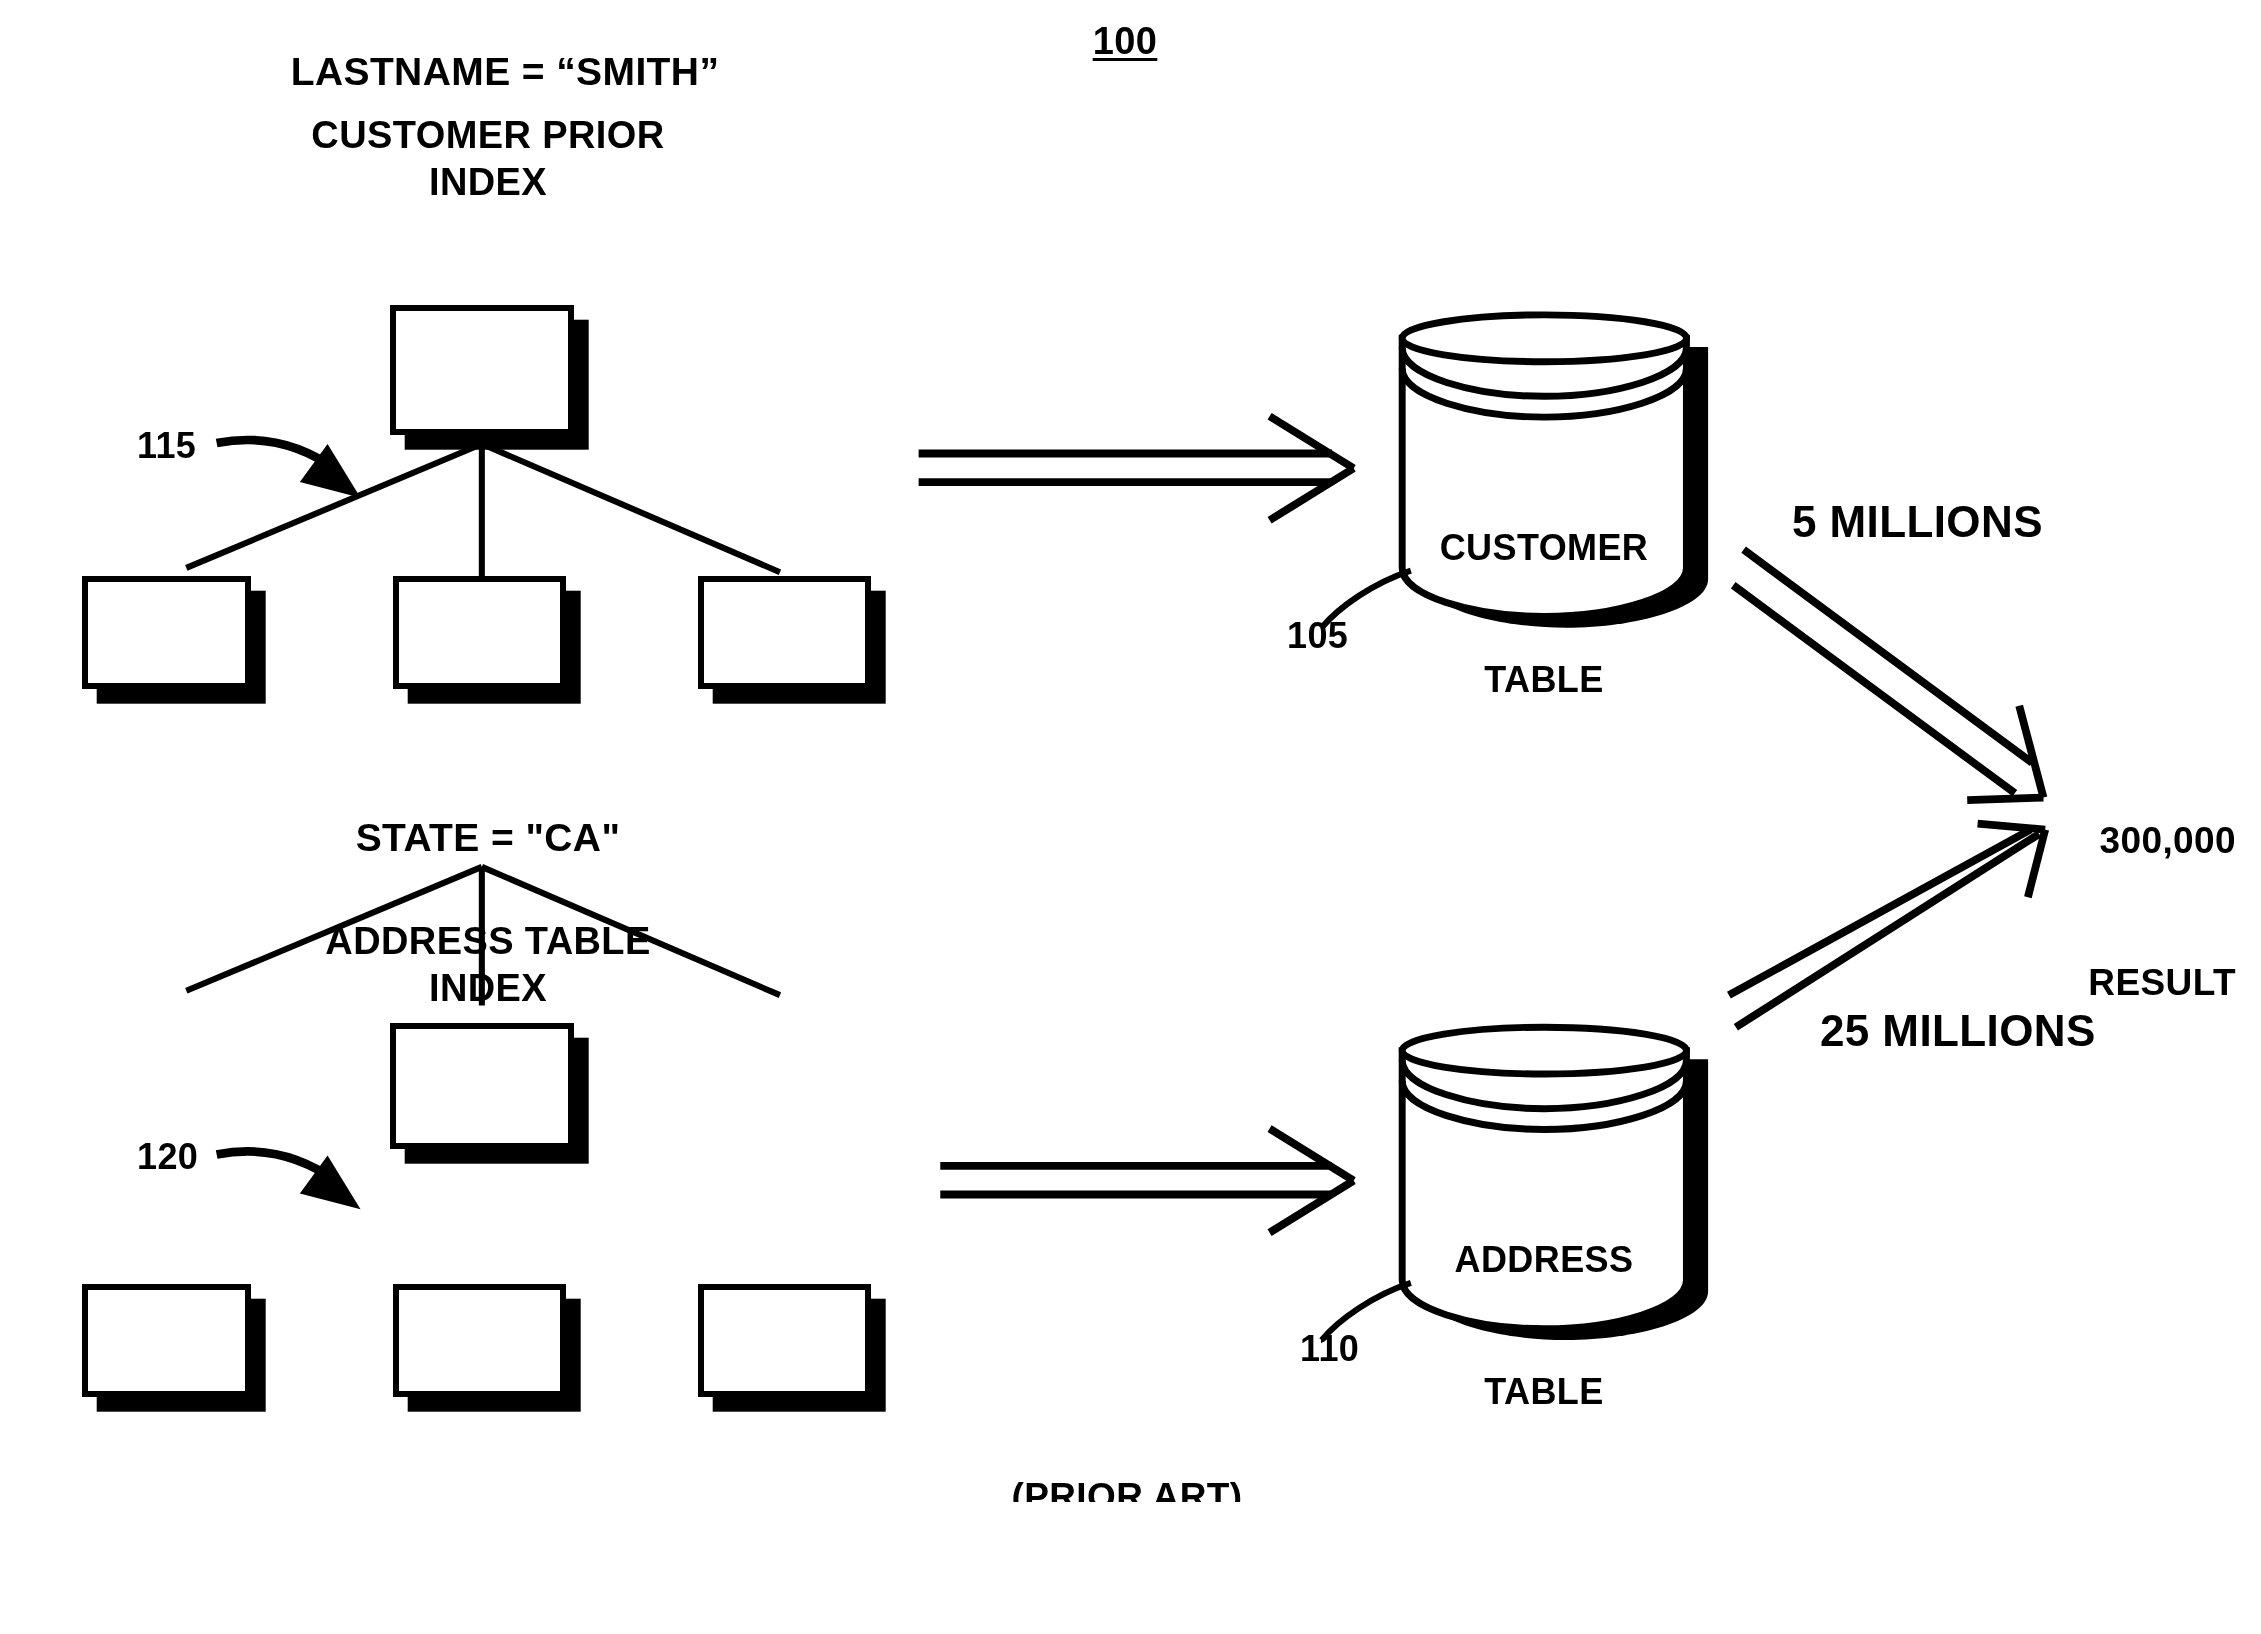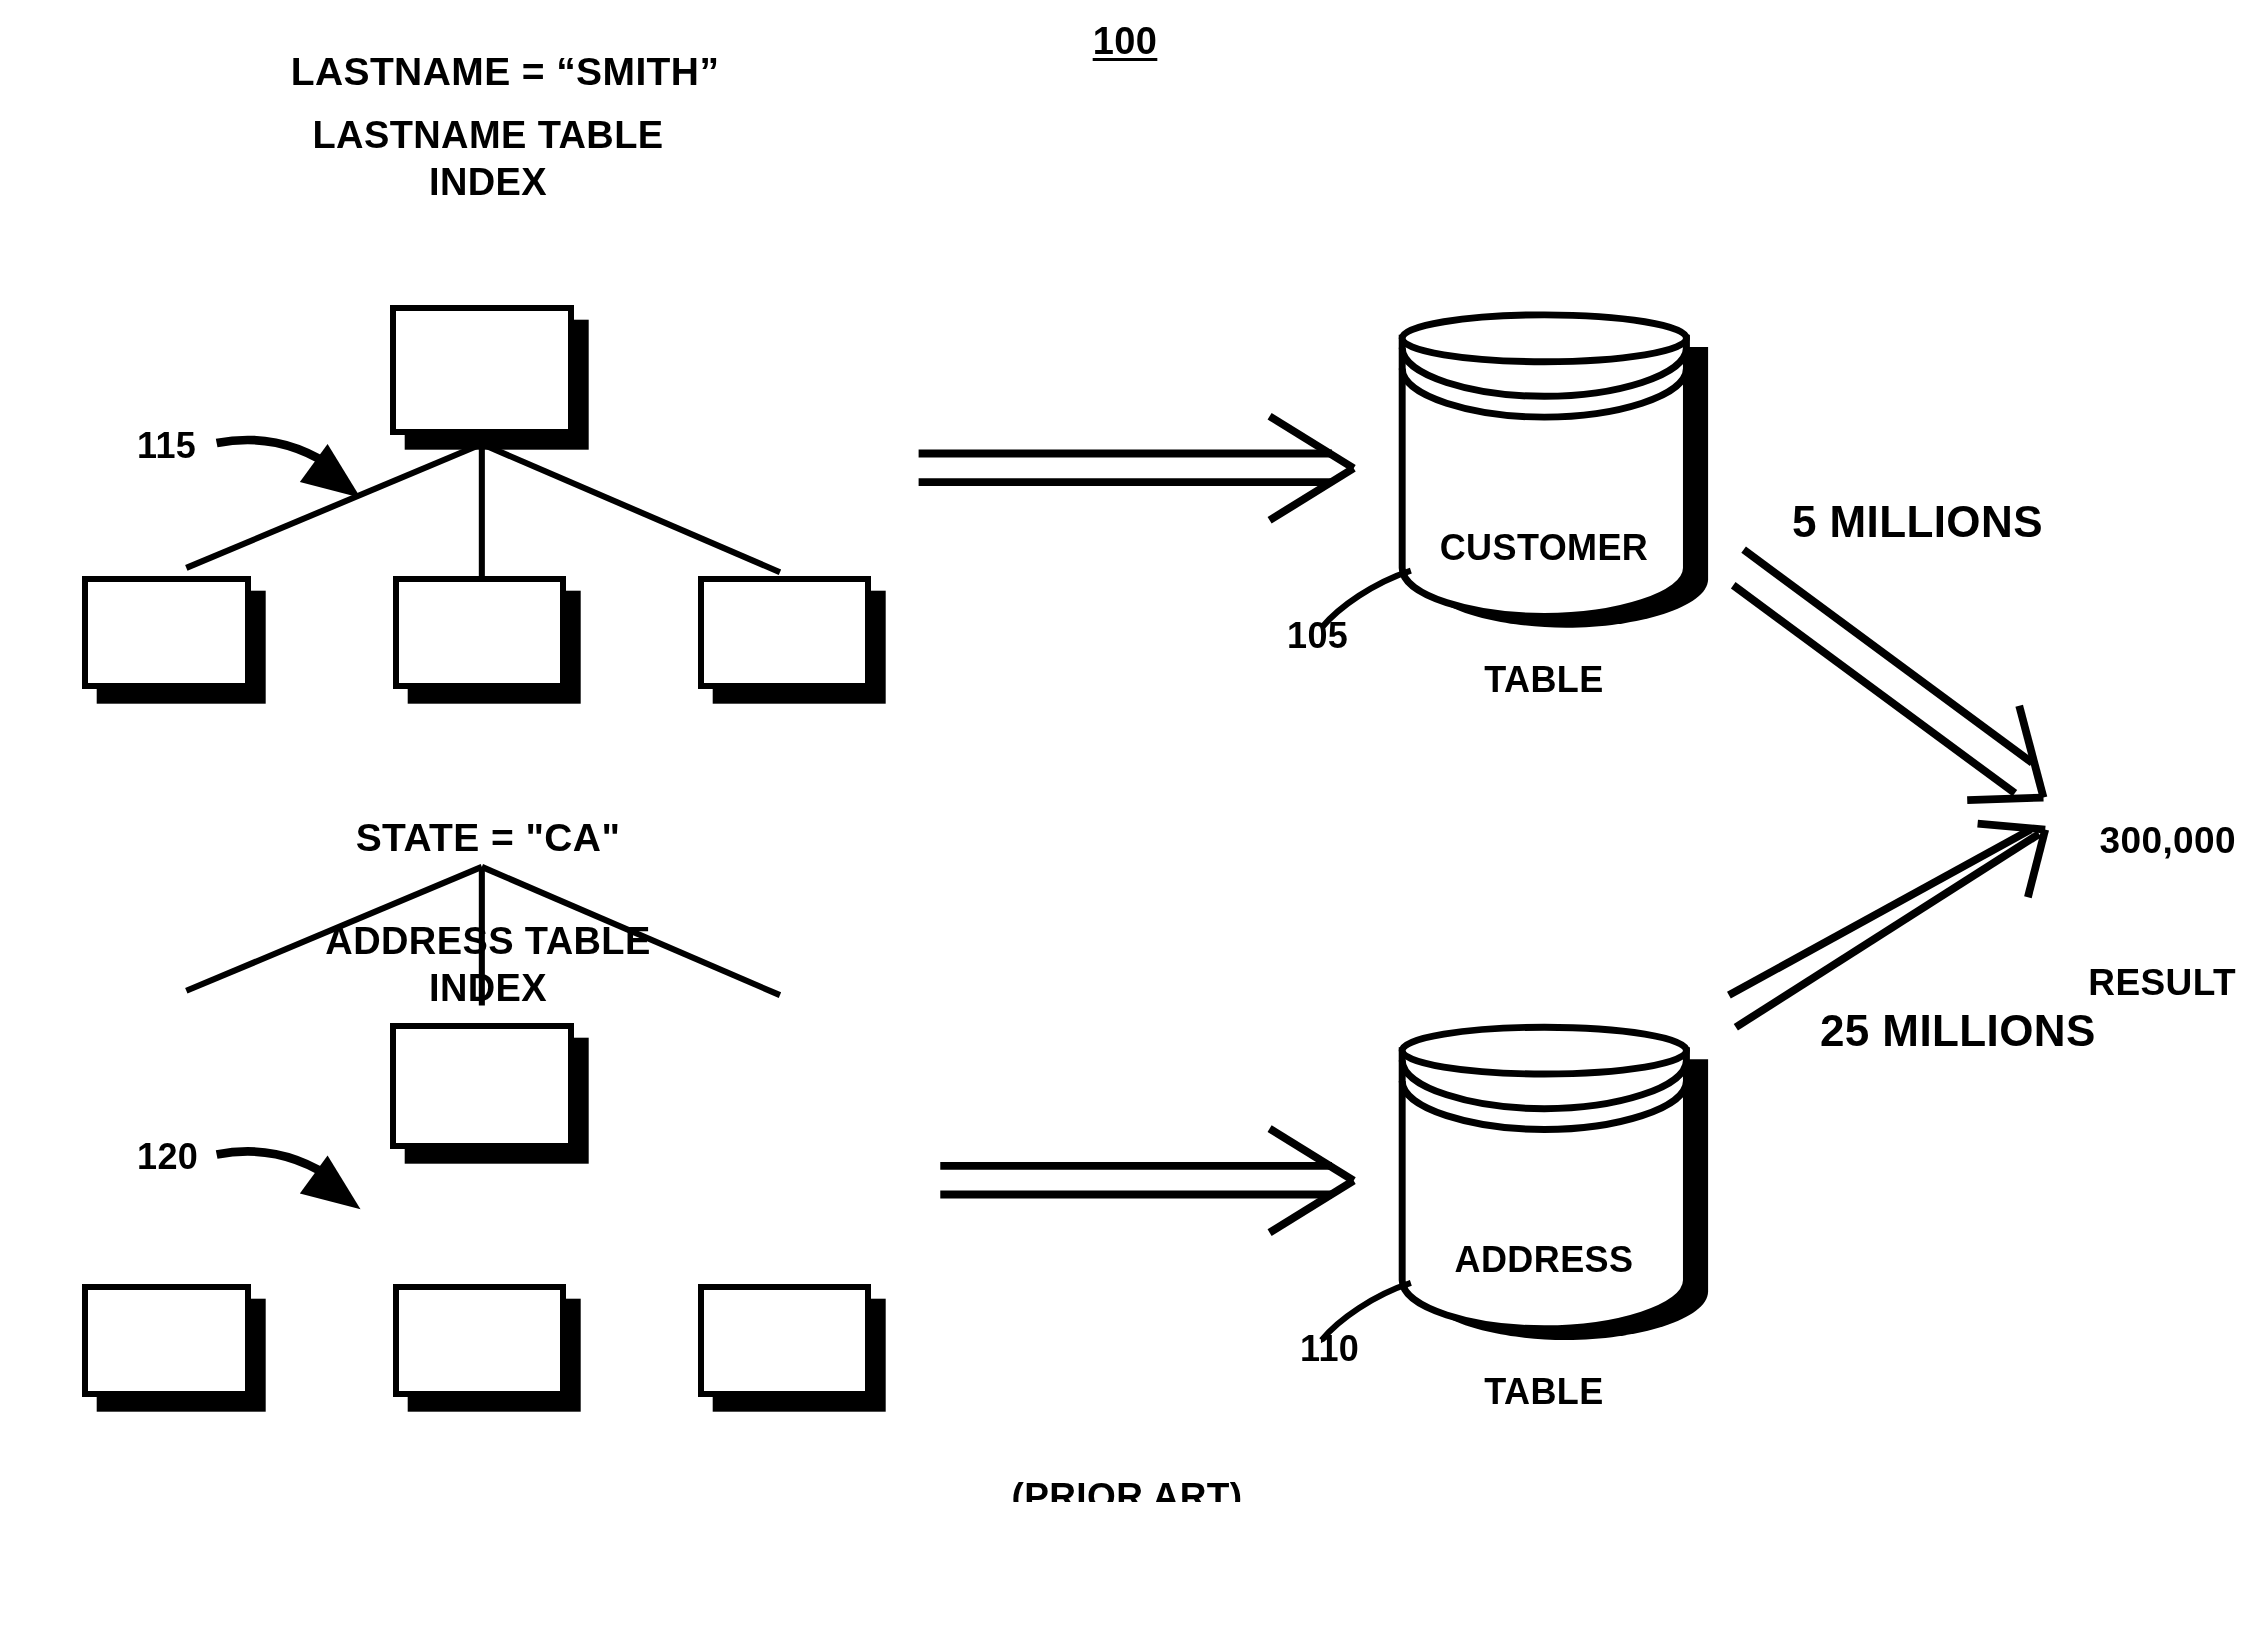--- a/index.html
+++ b/index.html
@@ -150,21 +150,21 @@
 
   <div class="ibox" style="left:390px; top:1023px; width:184px; height:126px;"></div>
   <div class="ibox" style="left:82px; top:1284px; width:169px; height:113px;"></div>
   <div class="ibox" style="left:393px; top:1284px; width:173px; height:113px;"></div>
   <div class="ibox" style="left:698px; top:1284px; width:173px; height:113px;"></div>
 
   <div class="lbl ctr t-fignum" style="left:1125px; top:19px;">100</div>
 
   <div class="lbl ctr t-cond" style="left:505px; top:49px;">LASTNAME = “SMITH”</div>
 
-  <div class="lbl ctr t-tabname" style="left:488px; top:113px;">LASTNAME TABLE</div>
+  <div class="lbl ctr t-tabname" style="left:488px; top:113px;">CUSTOMER PRIOR</div>
   <div class="lbl ctr t-tabname" style="left:488px; top:160px;">INDEX</div>
 
   <div class="lbl t-ref" style="left:137px; top:425px;">115</div>
 
   <div class="lbl ctr t-cyl" style="left:1544px; top:438px; width:286px;">
     <div>CUSTOMER</div>
     <div>TABLE</div>
   </div>
 
   <div class="lbl t-ref" style="left:1287px; top:615px;">105</div>

